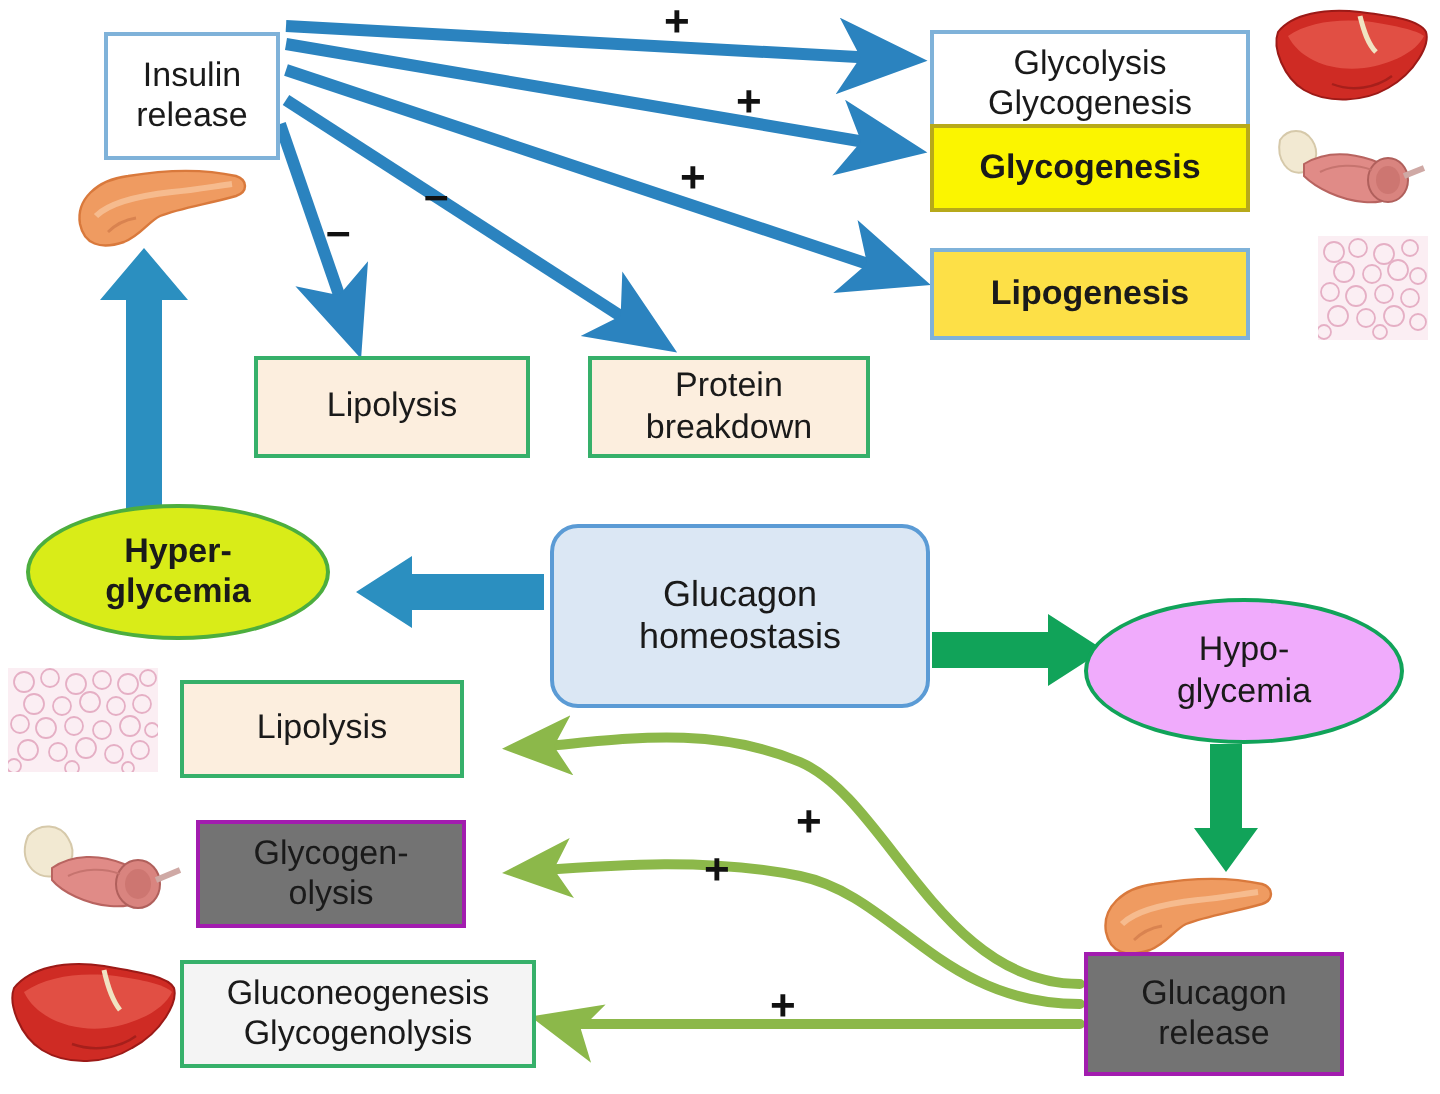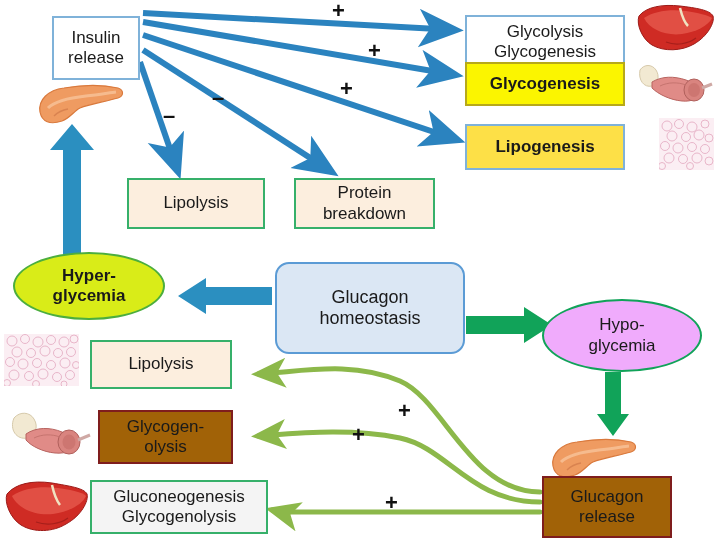--- a/index.html
+++ b/index.html
@@ -17,21 +17,21 @@
     text-align:center;color:#1a1a1a;line-height:1.18;
     white-space:pre-line;
   }
 
   
   .box{border-style:solid;}
   .bx-blue-white{background:#ffffff;border:2px solid #7fb2d9;}
   .bx-yellow{background:#fbf500;border:2px solid #b7a91a;}
   .bx-lightblue{background:#fde047;border:2px solid #7fb2d9;font-weight:bold;}
   .bx-peach{background:#fceede;border:2px solid #36b06a;}
-  .bx-white-green{background:#a16207;border:2px solid #7f1d1d;}
+  .bx-white-green{background:#737373;border:2px solid #a21caf;}
   .bx-gray-green{background:#f4f4f4;border:2px solid #36b06a;}
   .bx-glucose{background:#dbe7f4;border:2px solid #5b9bd5;border-radius:14px;}
 
   .ell{border-radius:50%;}
   .ell-hyper{background:#d9ec18;border:2px solid #4cae3e;}
   .ell-hypo{background:#f0abfc;border:2px solid #11a359;}
 
   .sign{
     position:absolute;font-weight:bold;color:#111;
     font-family:"Liberation Sans", sans-serif;

